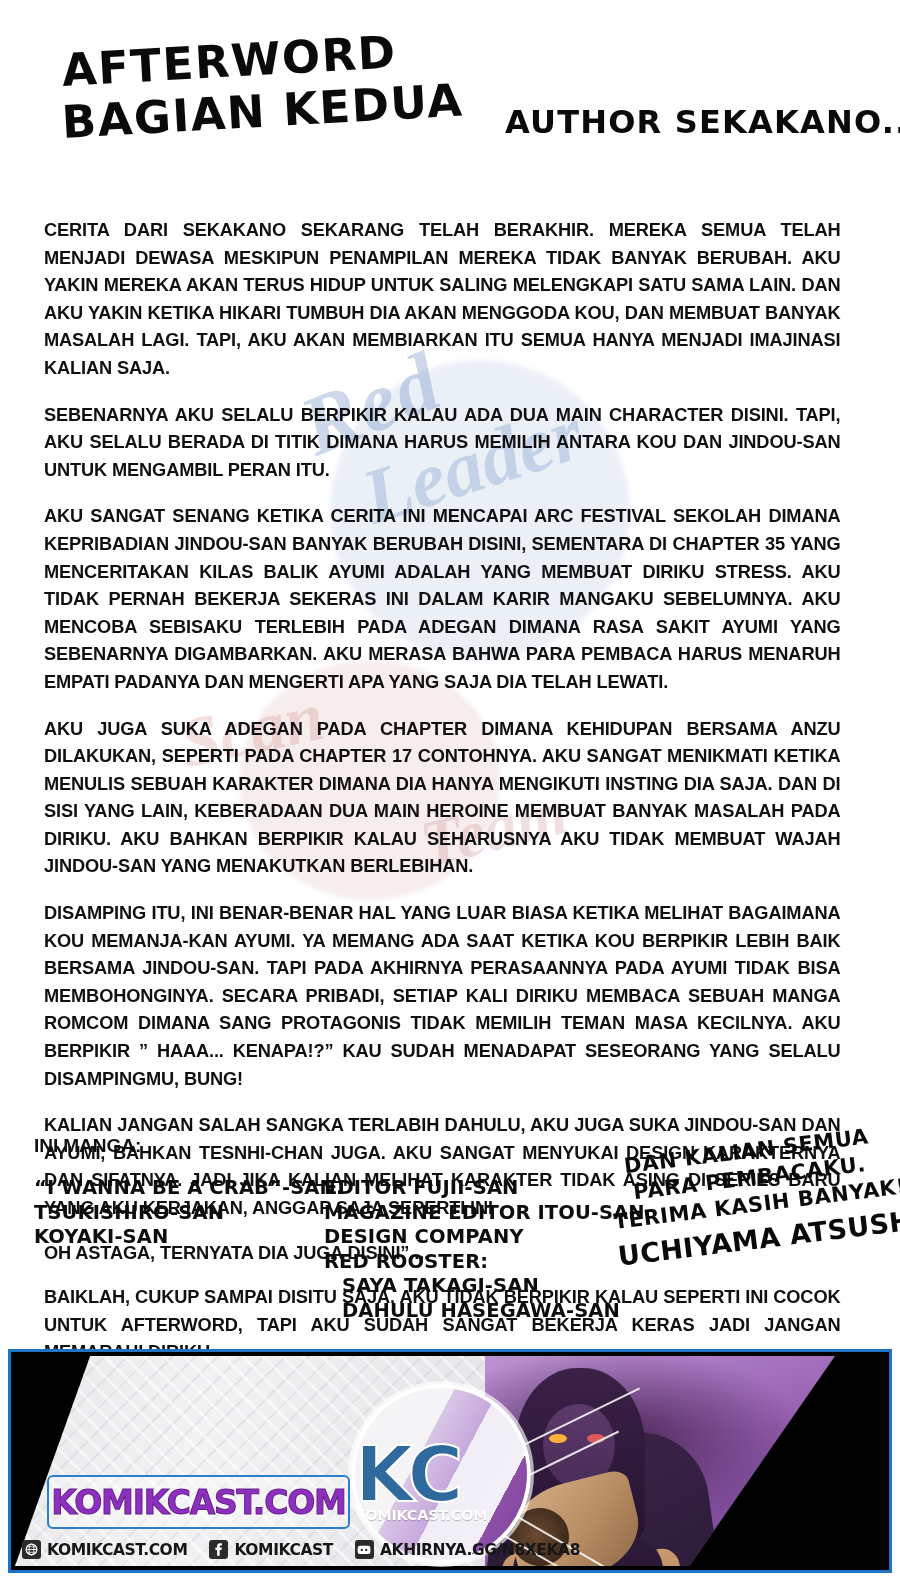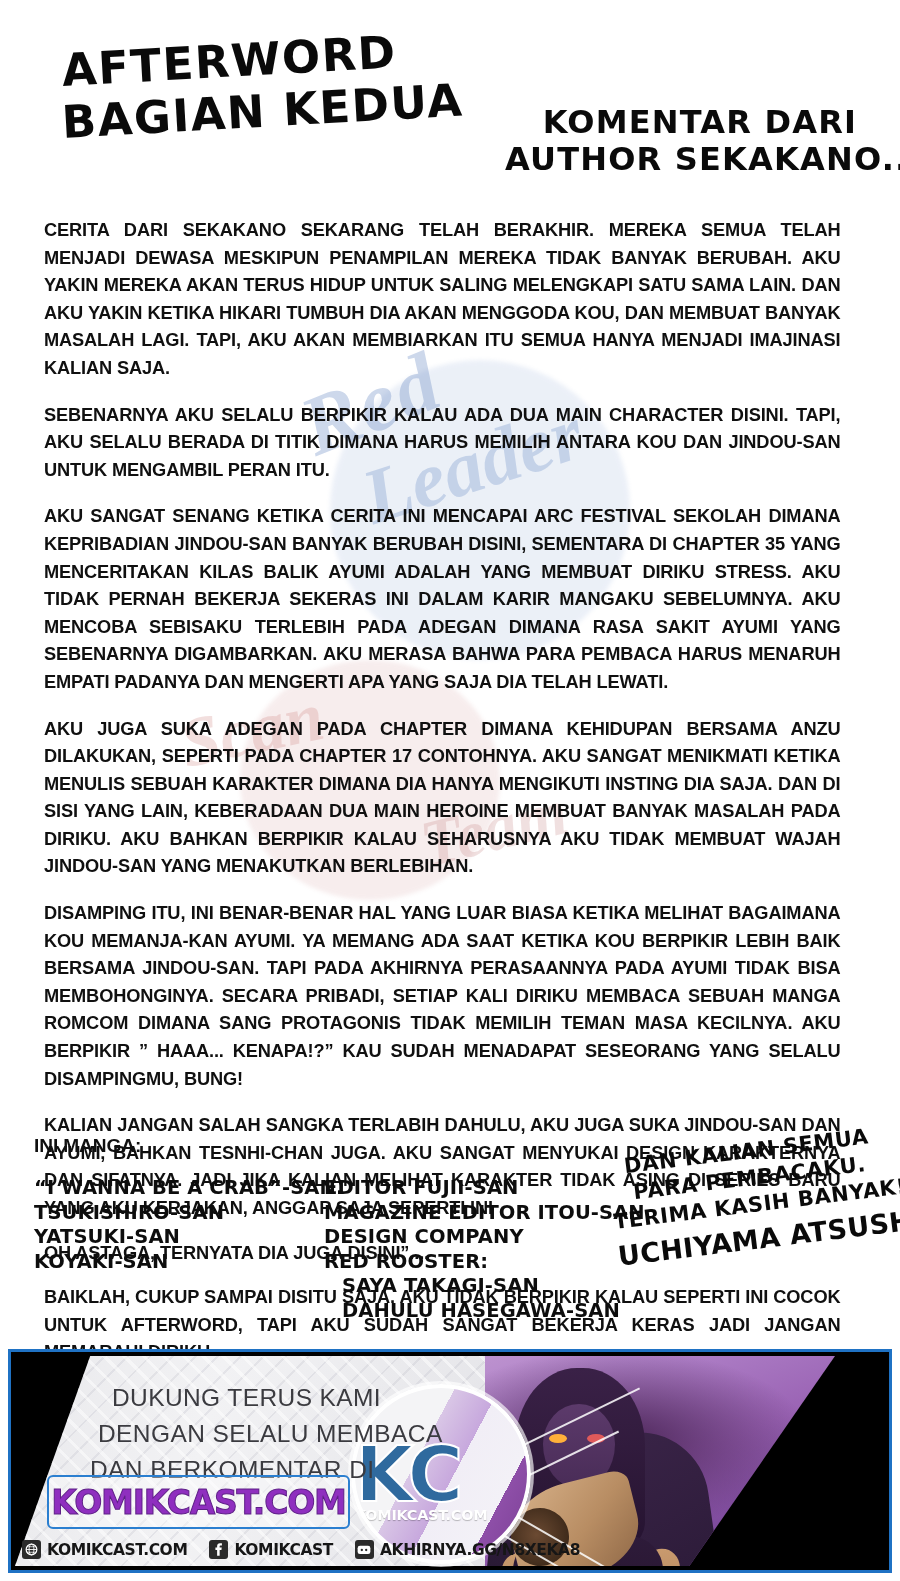--- a/index.html
+++ b/index.html
@@ -452,21 +452,20 @@
     <div class="wm wm-3">Scan</div>
     <div class="wm wm-4">Team</div>
   </div>
 
   <div class="head-left">
     <div class="ln ln1">AFTERWORD</div>
     <div class="ln ln2">BAGIAN KEDUA</div>
   </div>
 
   <div class="head-right">
-    <div class="ln">KOMENTAR DARI</div>
     <div class="ln">AUTHOR SEKAKANO...</div>
   </div>
 
   <div class="body-copy">
     <p class="para">CERITA DARI SEKAKANO SEKARANG TELAH BERAKHIR. MEREKA SEMUA TELAH MENJADI DEWASA MESKIPUN PENAMPILAN MEREKA TIDAK BANYAK BERUBAH. AKU YAKIN MEREKA AKAN TERUS HIDUP UNTUK SALING MELENGKAPI SATU SAMA LAIN. DAN AKU YAKIN KETIKA HIKARI TUMBUH DIA AKAN MENGGODA KOU, DAN MEMBUAT BANYAK MASALAH LAGI. TAPI, AKU AKAN MEMBIARKAN ITU SEMUA HANYA MENJADI IMAJINASI KALIAN SAJA.</p>
     <p class="para">SEBENARNYA AKU SELALU BERPIKIR KALAU ADA DUA MAIN CHARACTER DISINI. TAPI, AKU SELALU BERADA DI TITIK DIMANA HARUS MEMILIH ANTARA KOU DAN JINDOU-SAN UNTUK MENGAMBIL PERAN ITU.</p>
     <p class="para">AKU SANGAT SENANG KETIKA CERITA INI MENCAPAI ARC FESTIVAL SEKOLAH DIMANA KEPRIBADIAN JINDOU-SAN BANYAK BERUBAH DISINI, SEMENTARA DI CHAPTER 35 YANG MENCERITAKAN KILAS BALIK AYUMI ADALAH YANG MEMBUAT DIRIKU STRESS. AKU TIDAK PERNAH BEKERJA SEKERAS INI DALAM KARIR MANGAKU SEBELUMNYA. AKU MENCOBA SEBISAKU TERLEBIH PADA ADEGAN DIMANA RASA SAKIT AYUMI YANG SEBENARNYA DIGAMBARKAN. AKU MERASA BAHWA PARA PEMBACA HARUS MENARUH EMPATI PADANYA DAN MENGERTI APA YANG SAJA DIA TELAH LEWATI.</p>
     <p class="para">AKU JUGA SUKA ADEGAN PADA CHAPTER DIMANA KEHIDUPAN BERSAMA ANZU DILAKUKAN, SEPERTI PADA CHAPTER 17 CONTOHNYA. AKU SANGAT MENIKMATI KETIKA MENULIS SEBUAH KARAKTER DIMANA DIA HANYA MENGIKUTI INSTING DIA SAJA. DAN DI SISI YANG LAIN, KEBERADAAN DUA MAIN HEROINE MEMBUAT BANYAK MASALAH PADA DIRIKU. AKU BAHKAN BERPIKIR KALAU SEHARUSNYA AKU TIDAK MEMBUAT WAJAH JINDOU-SAN YANG MENAKUTKAN BERLEBIHAN.</p>
     <p class="para">DISAMPING ITU, INI BENAR-BENAR HAL YANG LUAR BIASA KETIKA MELIHAT BAGAIMANA KOU MEMANJA-KAN AYUMI. YA MEMANG ADA SAAT KETIKA KOU BERPIKIR LEBIH BAIK BERSAMA JINDOU-SAN. TAPI PADA AKHIRNYA PERASAANNYA PADA AYUMI TIDAK BISA MEMBOHONGINYA. SECARA PRIBADI, SETIAP KALI DIRIKU MEMBACA SEBUAH MANGA ROMCOM DIMANA SANG PROTAGONIS TIDAK MEMILIH TEMAN MASA KECILNYA. AKU BERPIKIR ” HAAA... KENAPA!?” KAU SUDAH MENADAPAT SESEORANG YANG SELALU DISAMPINGMU, BUNG!</p>
     <p class="para tight">KALIAN JANGAN SALAH SANGKA TERLABIH DAHULU, AKU JUGA SUKA JINDOU-SAN DAN AYUMI, BAHKAN TESNHI-CHAN JUGA. AKU SANGAT MENYUKAI DESIGN KARAKTERNYA DAN SIFATNYA. JADI JIKA KALIAN MELIHAT KARAKTER TIDAK ASING DI SERIES BARU YANG AKU KERJAKAN, ANGGAP SAJA SEPERTI INI</p>
@@ -476,21 +475,20 @@
   </div>
 
   <div class="credits">
     <div class="credits-intro">
       <div>INI MANGA:</div>
     </div>
     <div class="credits-cols">
       <div class="credits-col-a">
         <div class="credits-line">“I WANNA BE A CRAB”-SAN.</div>
         <div class="credits-line">TSUKISHIRO-SAN</div>
-        <div class="credits-line">YATSUKI-SAN</div>
         <div class="credits-line">KOYAKI-SAN</div>
       </div>
       <div class="credits-col-b">
         <div class="credits-line">EDITOR FUJII-SAN</div>
         <div class="credits-line">MAGAZINE EDITOR ITOU-SAN</div>
         <div class="credits-line">DESIGN COMPANY</div>
         <div class="credits-line">RED ROOSTER:</div>
         <div class="credits-line" style="padding-left:18px;">SAYA TAKAGI-SAN</div>
         <div class="credits-line" style="padding-left:18px;">DAHULU HASEGAWA-SAN</div>
       </div>
@@ -532,25 +530,20 @@
         <div class="art-streak" style="left:40px; top:66px; width:300px; transform:rotate(30deg);"></div>
         <div class="art-streak" style="left:46px; top:96px; width:310px; transform:rotate(30deg);"></div>
         <div class="art-streak" style="left:28px; top:176px; width:330px; transform:rotate(-26deg);"></div>
         <div class="art-streak" style="left:34px; top:206px; width:300px; transform:rotate(-26deg);"></div>
       </div>
 
       <div class="banner-panel"></div>
     </div>
   </div>
 
-  <div class="banner-text">
-    <div class="banner-line l1">DUKUNG TERUS KAMI</div>
-    <div class="banner-line l2">DENGAN SELALU MEMBACA</div>
-    <div class="banner-line l3">DAN BERKOMENTAR DI</div>
-  </div>
 
   <div class="url-box">
     <span class="url-text">KOMIKCAST.COM</span>
   </div>
 
   <div class="kc-logo">
     <div class="kc-letters">KC</div>
     <div class="kc-sub">KOMIKCAST.COM</div>
   </div>
 

